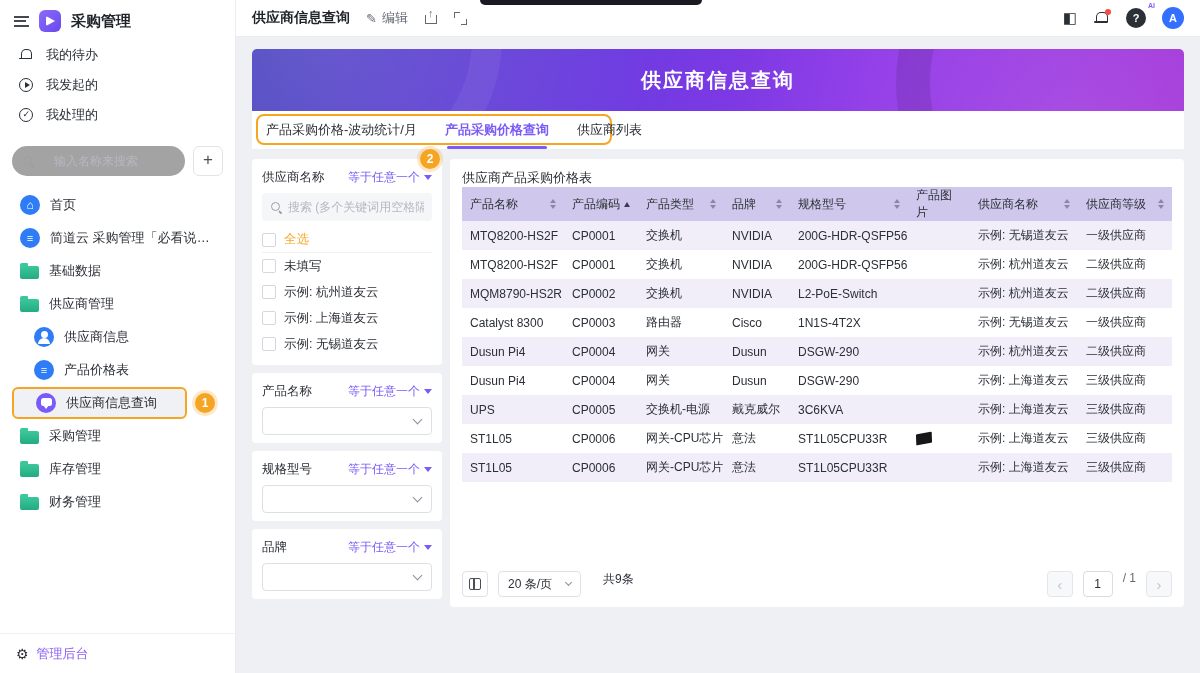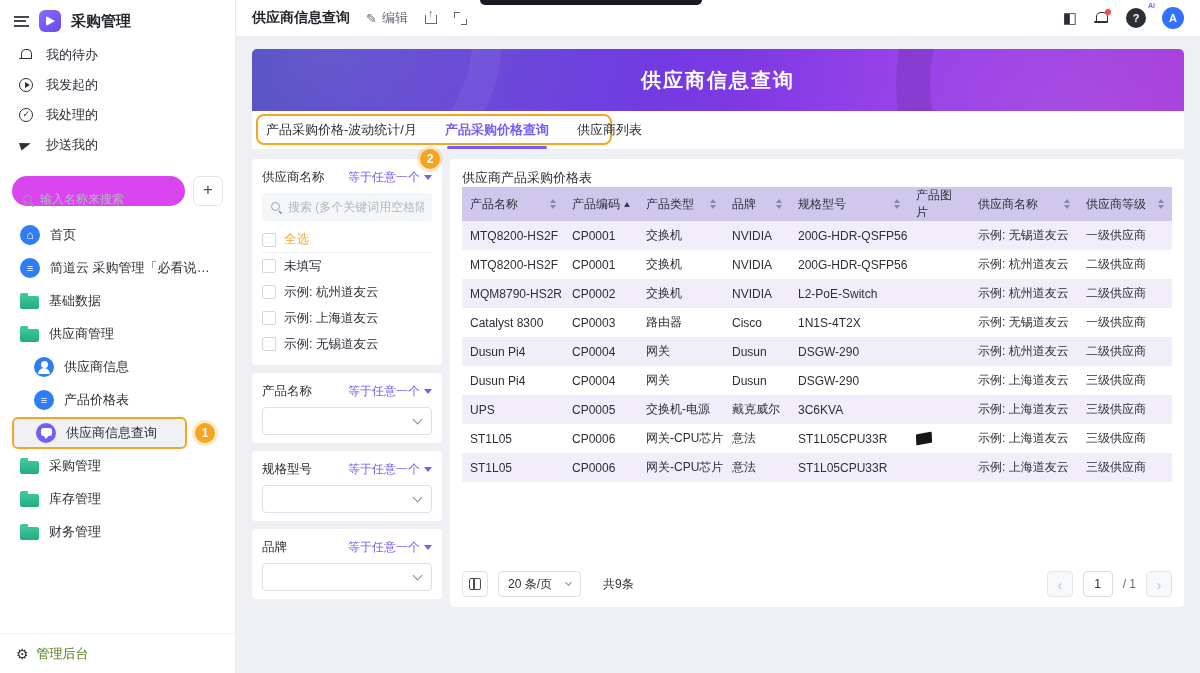--- a/index.html
+++ b/index.html
@@ -21,21 +21,21 @@
   .q-label { font-size:13px; color:#2b2f36; }
   .q-icon { width:16px; height:16px; position:relative; flex:none; }
   .icon-bell::before { content:""; position:absolute; left:3px; top:2px; width:9px; height:8px; border:1.6px solid #2b2f36; border-bottom:none; border-radius:5px 5px 0 0; }
   .icon-bell::after { content:""; position:absolute; left:1px; top:10.5px; width:13px; height:1.6px; background:#2b2f36; border-radius:1px; }
   .icon-play::before, .icon-check::before { content:""; position:absolute; inset:1px; border:1.6px solid #2b2f36; border-radius:50%; }
   .icon-play::after { content:""; position:absolute; left:6.5px; top:5px; border-left:5px solid #2b2f36; border-top:3.5px solid transparent; border-bottom:3.5px solid transparent; }
   .icon-check::after { content:"\2713"; position:absolute; left:4.5px; top:1.5px; font-size:9px; font-weight:bold; color:#2b2f36; }
   .icon-send::before { content:""; position:absolute; left:2px; top:4px; border-left:11px solid #2b2f36; border-top:4px solid transparent; border-bottom:4px solid transparent; transform:rotate(-18deg); }
 
   .sb-search-row { display:flex; gap:8px; margin:16px 12px 10px; }
-  .sb-search { flex:1; height:30px; background:#d946ef; border-radius:16px; display:flex; align-items:flex-end; gap:6px; padding:0 10px; }
+  .sb-search { flex:1; height:30px; background:#a3a3a3; border-radius:16px; display:flex; align-items:center; gap:20px; padding:0 10px; }
   .sb-search input, .f-search input { border:none; background:transparent; outline:none; width:100%; font-size:12px; color:#2b2f36; font-family:inherit; }
   input::placeholder { color:#b4b8c0; }
   .mag { width:12px; height:12px; position:relative; flex:none; }
   .mag::before { content:""; position:absolute; left:1px; top:1px; width:7px; height:7px; border:1.4px solid #9aa0a8; border-radius:50%; }
   .mag::after { content:""; position:absolute; left:8.5px; top:9px; width:4px; height:1.5px; background:#9aa0a8; transform:rotate(45deg); transform-origin:left center; border-radius:1px; }
   .add-btn { width:30px; height:30px; border:1px solid #e2e4e8; border-radius:6px; background:#fff; color:#4a4f58; font-size:17px; line-height:26px; text-align:center; cursor:pointer; flex:none; }
 
   .nav { flex:1; overflow:hidden; padding-top:2px; }
   .nav-item { display:flex; align-items:center; gap:10px; height:32px; margin:1px 12px; padding:0 8px; border-radius:6px; cursor:pointer; position:relative; }
   .nav-item.child { padding-left:22px; }
@@ -49,21 +49,21 @@
   .ic-chat::before { content:""; width:11px; height:8px; background:#fff; border-radius:2.5px; position:absolute; top:4.5px; left:4.5px; }
   .ic-chat::after { content:""; border:3px solid transparent; border-top:4px solid #fff; position:absolute; bottom:1px; left:7px; }
   .folder-ic { width:19px; height:13px; background:linear-gradient(180deg,#3cc79b,#23ab82); border-radius:2px; position:relative; flex:none; margin-top:2px; }
   .folder-ic::before { content:""; position:absolute; top:-3px; left:0; width:8px; height:4px; background:#3cc79b; border-radius:2px 1px 0 0; }
 
   .step-badge { width:20px; height:20px; border-radius:50%; background:#f6a522; color:#fff; font-size:12px; font-weight:bold; display:flex; align-items:center; justify-content:center; box-shadow:0 0 0 3px rgba(246,165,34,.25); flex:none; }
   .nav-badge { position:absolute; right:-30px; top:50%; transform:translateY(-50%); }
 
   .sb-footer { height:40px; border-top:1px solid #f0f0f2; display:flex; align-items:center; gap:8px; padding:0 16px; cursor:pointer; }
   .gear { font-size:14px; color:#2b2f36; }
-  .sb-footer-label { font-size:13px; color:#4d7c0f; }
+  .sb-footer-label { font-size:13px; color:#8b5cf6; }
 
   
   .main { flex:1; min-width:0; display:flex; flex-direction:column; }
   .topbar { height:37px; flex:none; background:#fff; border-bottom:1px solid #ececf0; display:flex; align-items:center; gap:16px; padding:0 16px; position:relative; }
   .notch { position:absolute; top:0; left:244px; width:222px; height:5px; background:#1a1a22; border-radius:0 0 5px 5px; }
   .tb-title { font-size:14px; font-weight:bold; color:#1f2329; }
   .tb-edit { display:flex; align-items:center; gap:5px; color:#646a73; font-size:13px; cursor:pointer; }
   .pencil { font-size:13px; }
   .tb-ic { color:#646a73; cursor:pointer; display:inline-flex; }
   .share-icon { width:14px; height:14px; position:relative; }
@@ -136,21 +136,21 @@
   .grid th:nth-child(7),.grid td:nth-child(7){width:108px}
   .th-in { display:flex; align-items:center; justify-content:space-between; gap:4px; }
   .sort { display:flex; flex-direction:column; align-items:center; flex:none; }
   .tri { display:block; width:0; height:0; }
   .tri.up { border:3.5px solid transparent; border-bottom:4.5px solid #8d86ab; border-top:none; margin-bottom:2px; }
   .tri.down { border:3.5px solid transparent; border-top:4.5px solid #8d86ab; border-bottom:none; }
   .tri.up.dark { border-bottom-color:#3d3660; border-bottom-width:5.5px; margin-bottom:0; }
   .chip { display:inline-block; width:16px; height:11px; background:#17171a; border-radius:1px; transform:rotate(-10deg) skewX(-8deg); margin-top:3px; }
 
   .t-spacer { flex:1; }
-  .t-footer { display:flex; align-items:center; gap:10px; padding-top:8px; }
+  .t-footer { display:flex; align-items:flex-start; gap:10px; padding-top:8px; }
   .col-btn { width:26px; height:26px; border:1px solid #dfe1e6; border-radius:4px; display:flex; align-items:center; justify-content:center; cursor:pointer; background:#fff; }
   .colbox { width:12px; height:12px; border:1.5px solid #4a4f58; border-radius:2px; position:relative; }
   .colbox::before { content:""; position:absolute; left:3px; top:0; bottom:0; width:1.5px; background:#4a4f58; }
   .psize { height:26px; border:1px solid #dfe1e6; border-radius:4px; display:flex; align-items:center; gap:14px; padding:0 9px; font-size:12px; color:#2b2f36; cursor:pointer; background:#fff; }
   .total { font-size:12px; color:#2b2f36;margin-left:12px; }
   .flex1 { flex:1; }
   .pg-btn { width:26px; height:26px; border:1px solid #e5e6ea; background:#f7f8fa; color:#c0c4cc; border-radius:4px; display:flex; align-items:center; justify-content:center; font-size:15px; cursor:pointer; }
   .pg-cur { width:30px; height:26px; border:1px solid #d9dce1; border-radius:4px; background:#fff; display:flex; align-items:center; justify-content:center; font-size:12px; color:#2b2f36; }
   .pg-tot { font-size:12px; color:#646a73; }
 </style>
@@ -170,24 +170,20 @@
           <span class="q-icon icon-bell"></span>
           <span class="q-label">我的待办</span>
         </div>
         <div class="q-item">
           <span class="q-icon icon-play"></span>
           <span class="q-label">我发起的</span>
         </div>
         <div class="q-item">
           <span class="q-icon icon-check"></span>
           <span class="q-label">我处理的</span>
-        </div>
-        <div class="q-item">
-          <span class="q-icon icon-send"></span>
-          <span class="q-label">抄送我的</span>
         </div>
       </div>
     <div class="sb-search-row">
       <div class="sb-search">
         <span class="mag"></span>
         <input placeholder="输入名称来搜索" style="">
       </div>
       <div class="add-btn">+</div>
     </div>
     <nav class="nav">

